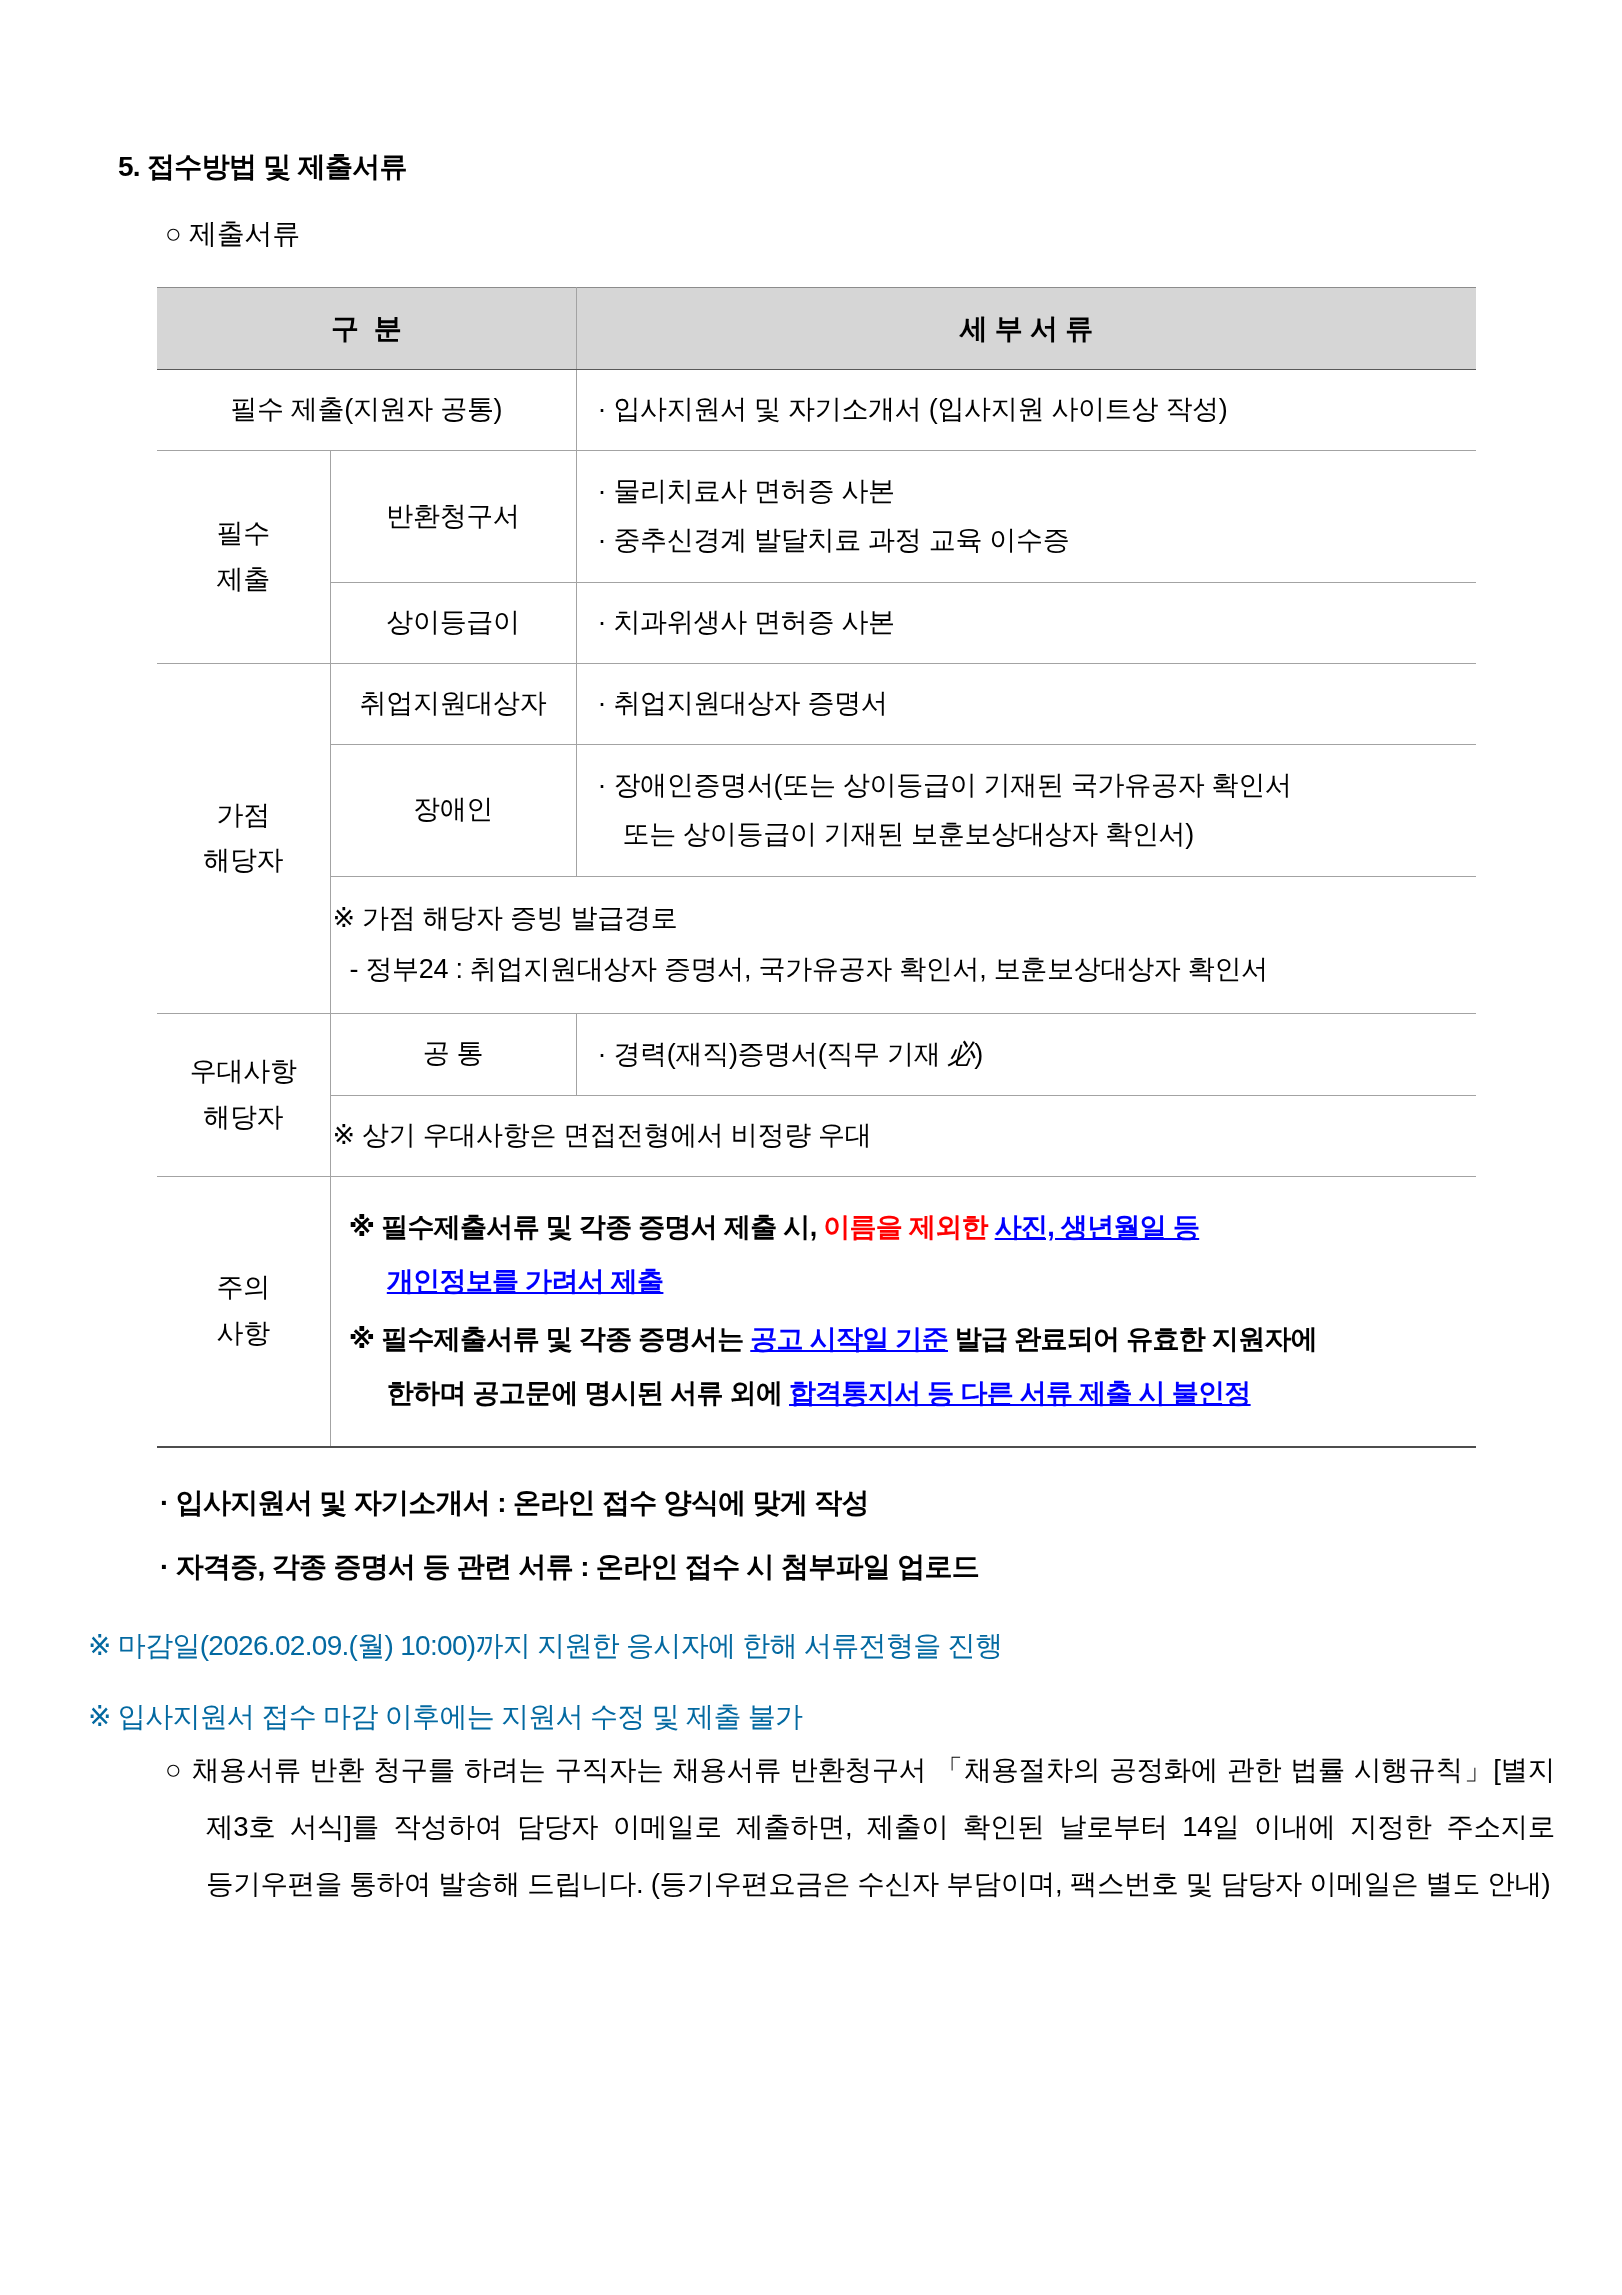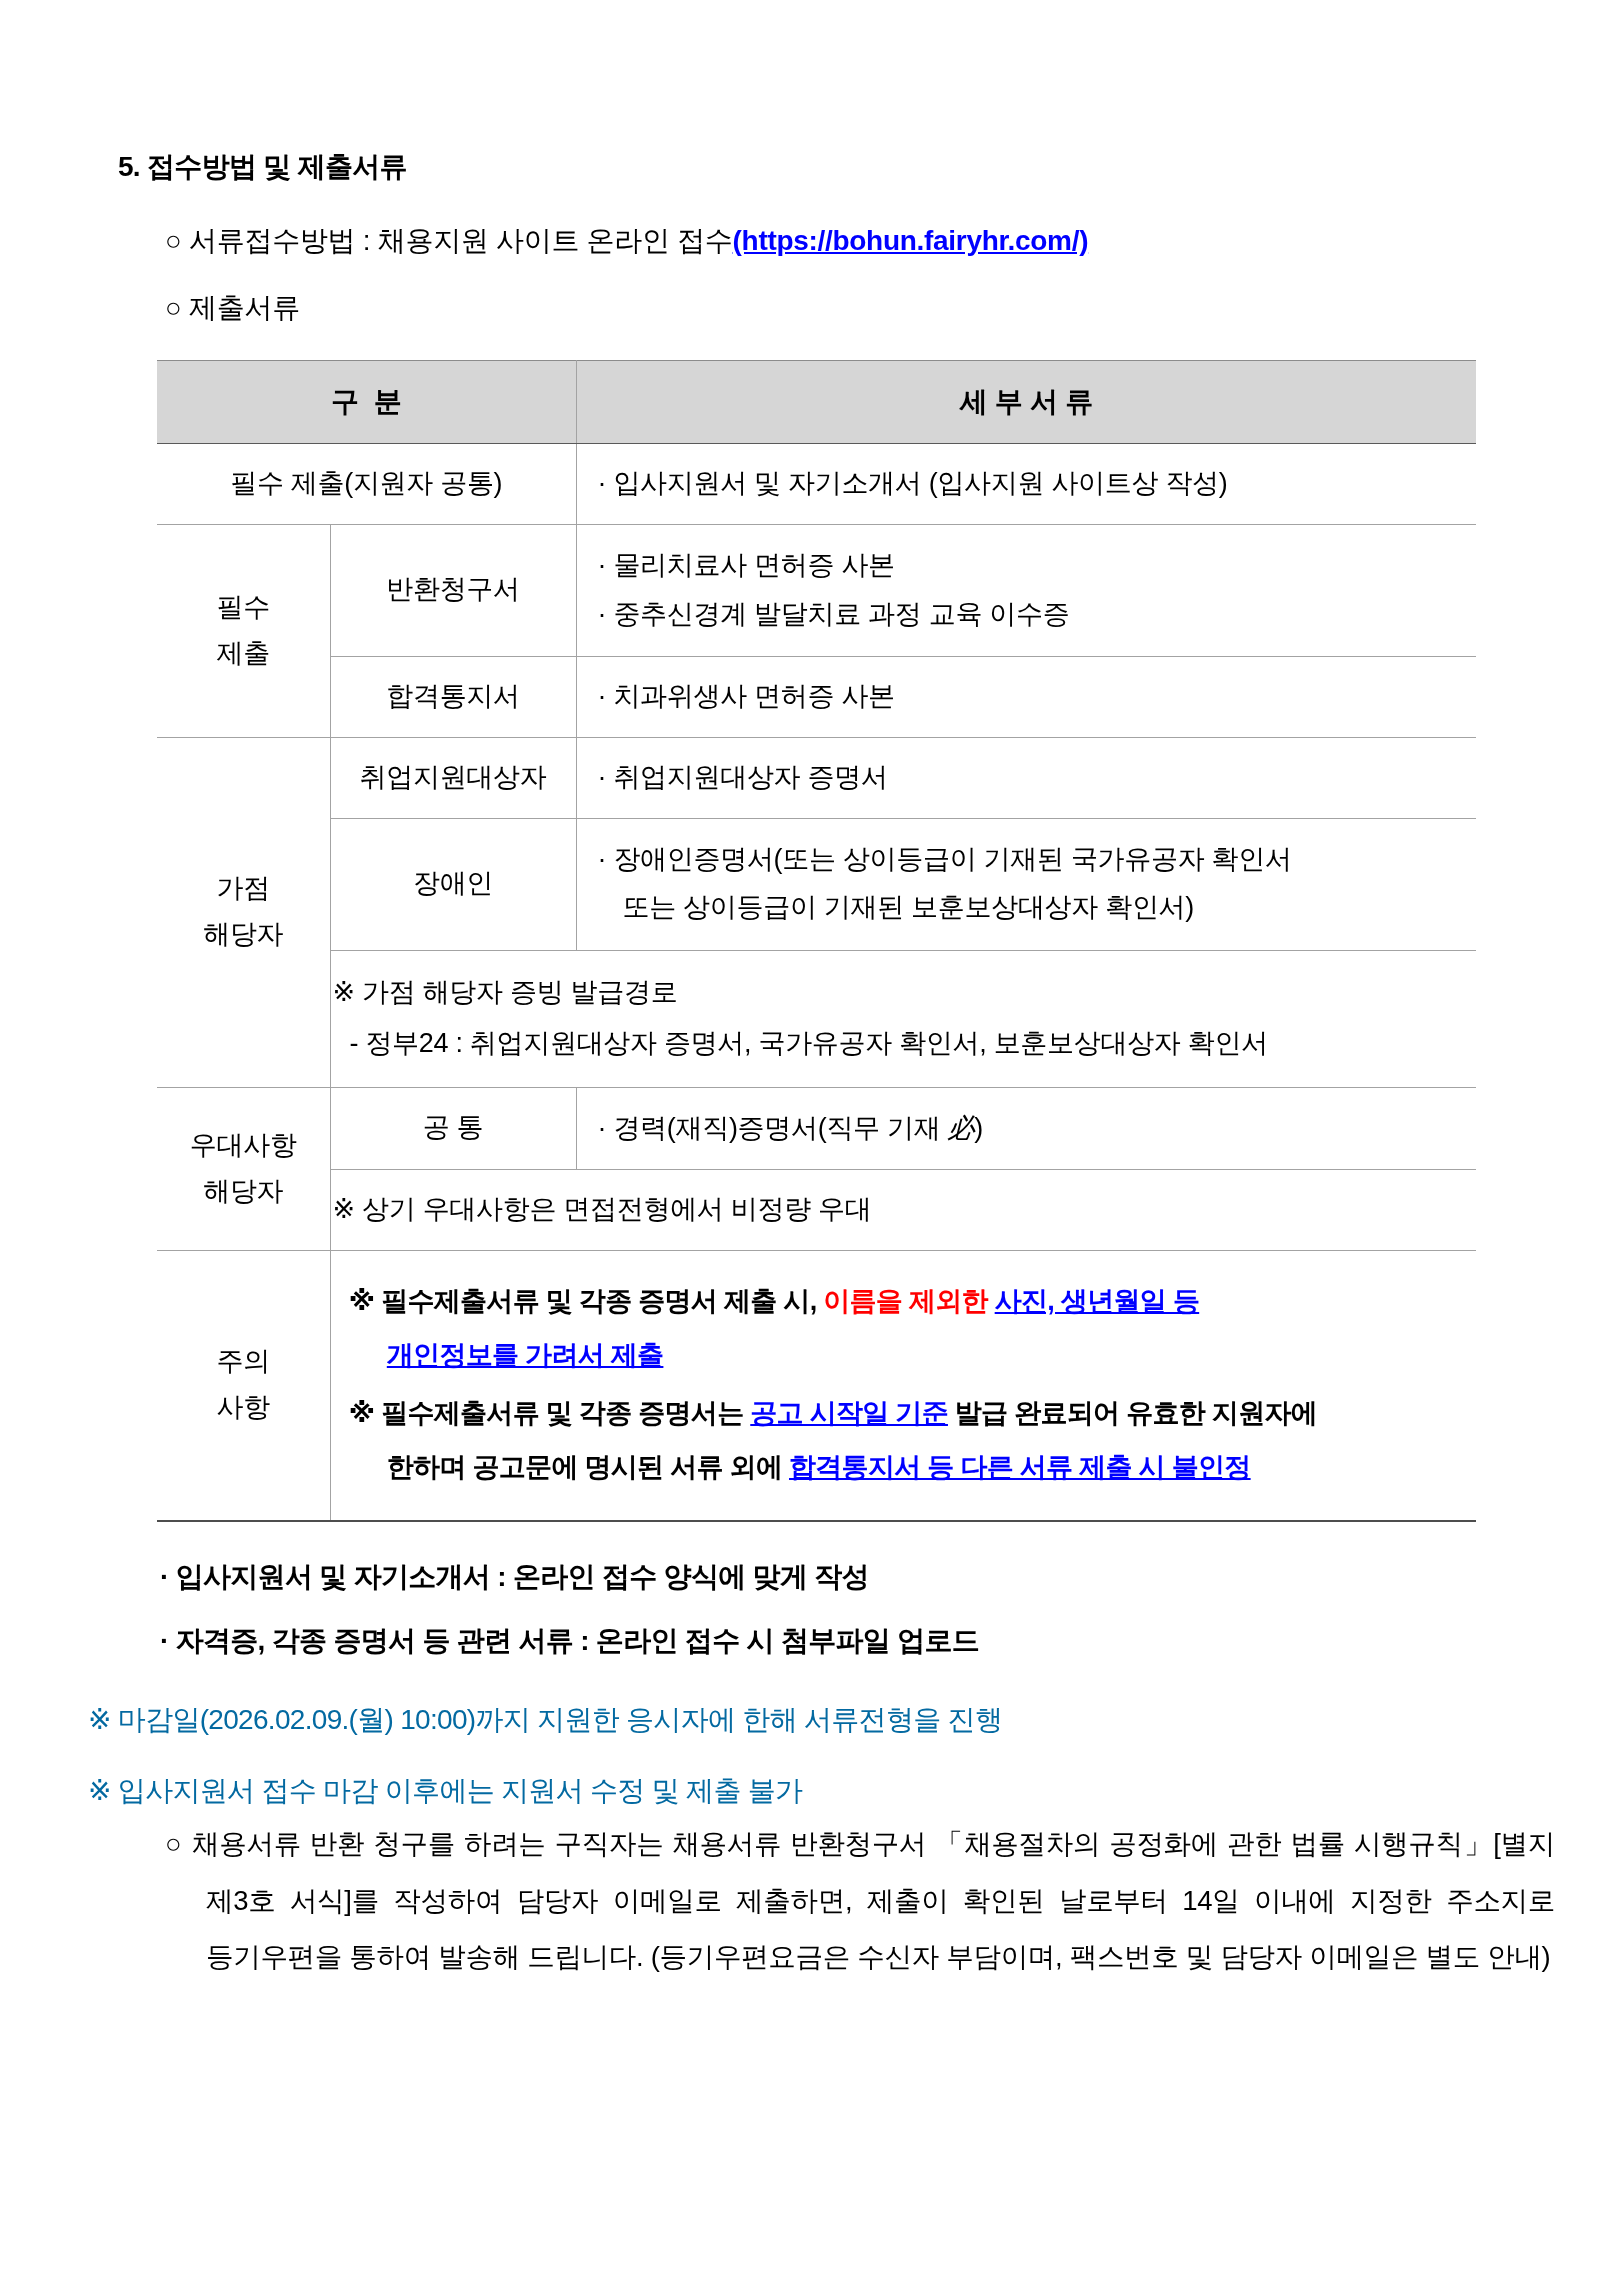--- a/index.html
+++ b/index.html
@@ -118,23 +118,20 @@
   }
   .para.first{margin-top:26px;}
 </style>
 </head>
 <body>
 
 <div class="page">
 
   <h2 class="sec-title" id="title5">5. 접수방법 및 제출서류</h2>
 
-  <div class="intro-line first">
-    <span>○ 서류접수방법 : 채용지원 사이트 온라인 접수</span><a class="doc-link">(https://bohun.fairyhr.com/)</a>
-  </div>
   <div class="intro-line">○ 제출서류</div>
 
   <table class="docs">
     <colgroup>
         <col class="w1">
         <col class="w2">
         <col class="w3">
       </colgroup>
     <thead>
       <tr>
@@ -150,21 +147,21 @@
       <tr>
         <td class="c1 center pre" rowspan="2">필수
 제출</td>
         <td class="center">반환청구서</td>
         <td class="detail">
           <div class="dline">· 물리치료사 면허증 사본</div>
           <div class="dline">· 중추신경계 발달치료 과정 교육 이수증</div>
         </td>
       </tr>
       <tr>
-        <td class="center">합격통지서</td>
+        <td class="center">상이등급이</td>
         <td class="detail">· 치과위생사 면허증 사본</td>
       </tr>
       <tr>
         <td class="c1 center pre" rowspan="3">가점
 해당자</td>
         <td class="center">취업지원대상자</td>
         <td class="detail">· 취업지원대상자 증명서</td>
       </tr>
       <tr>
         <td class="center">장애인</td>

